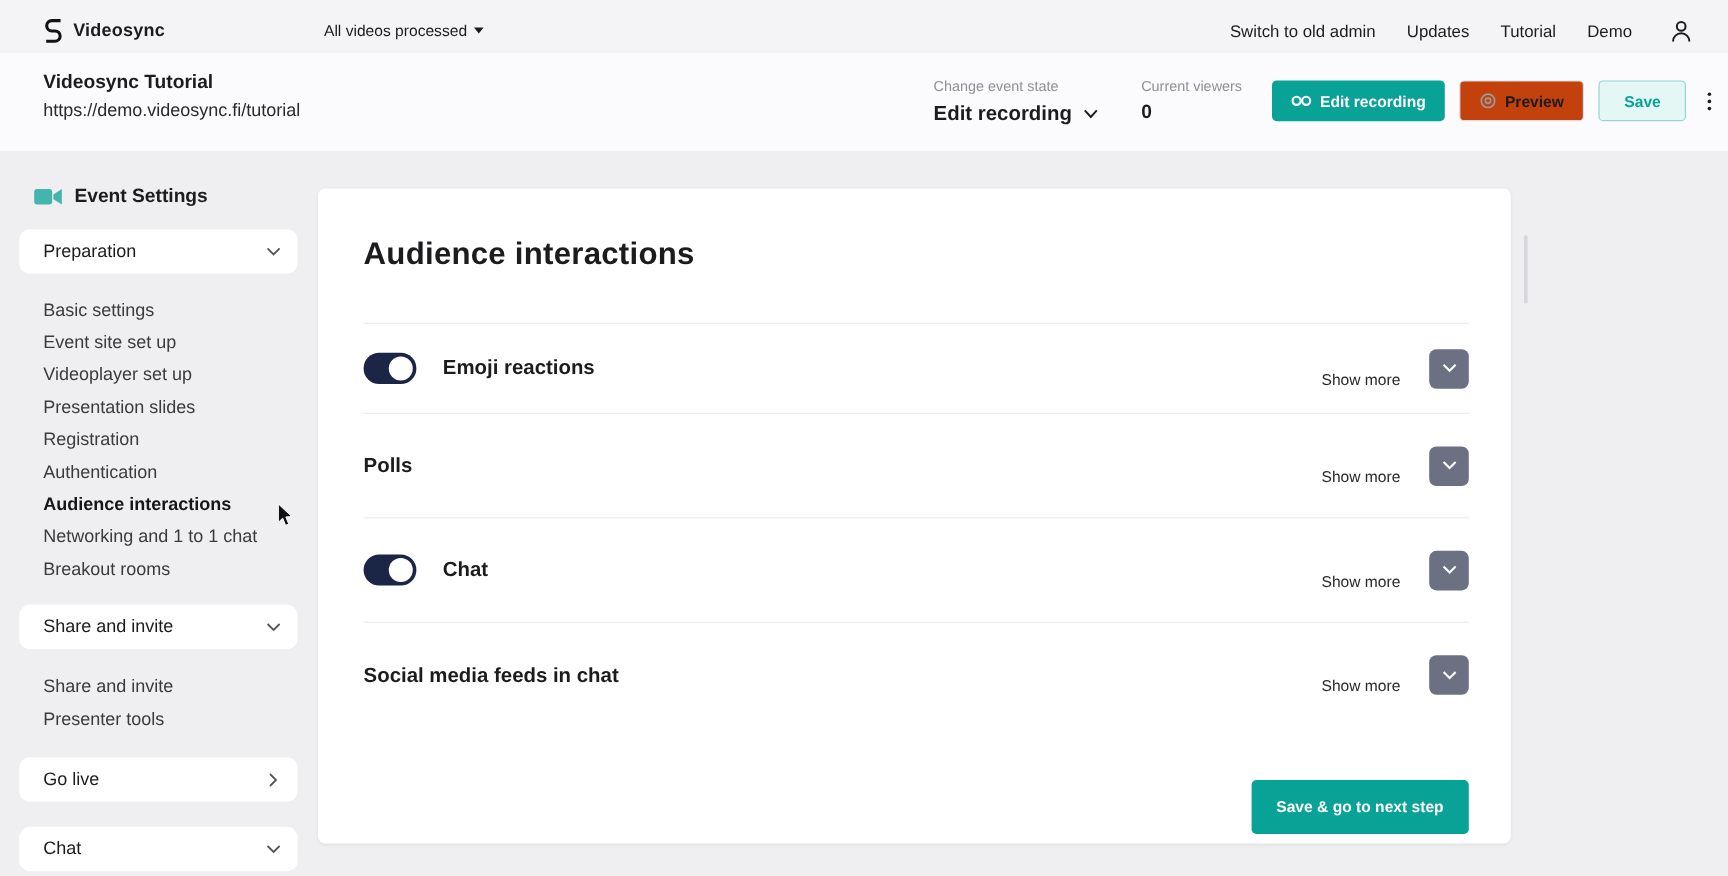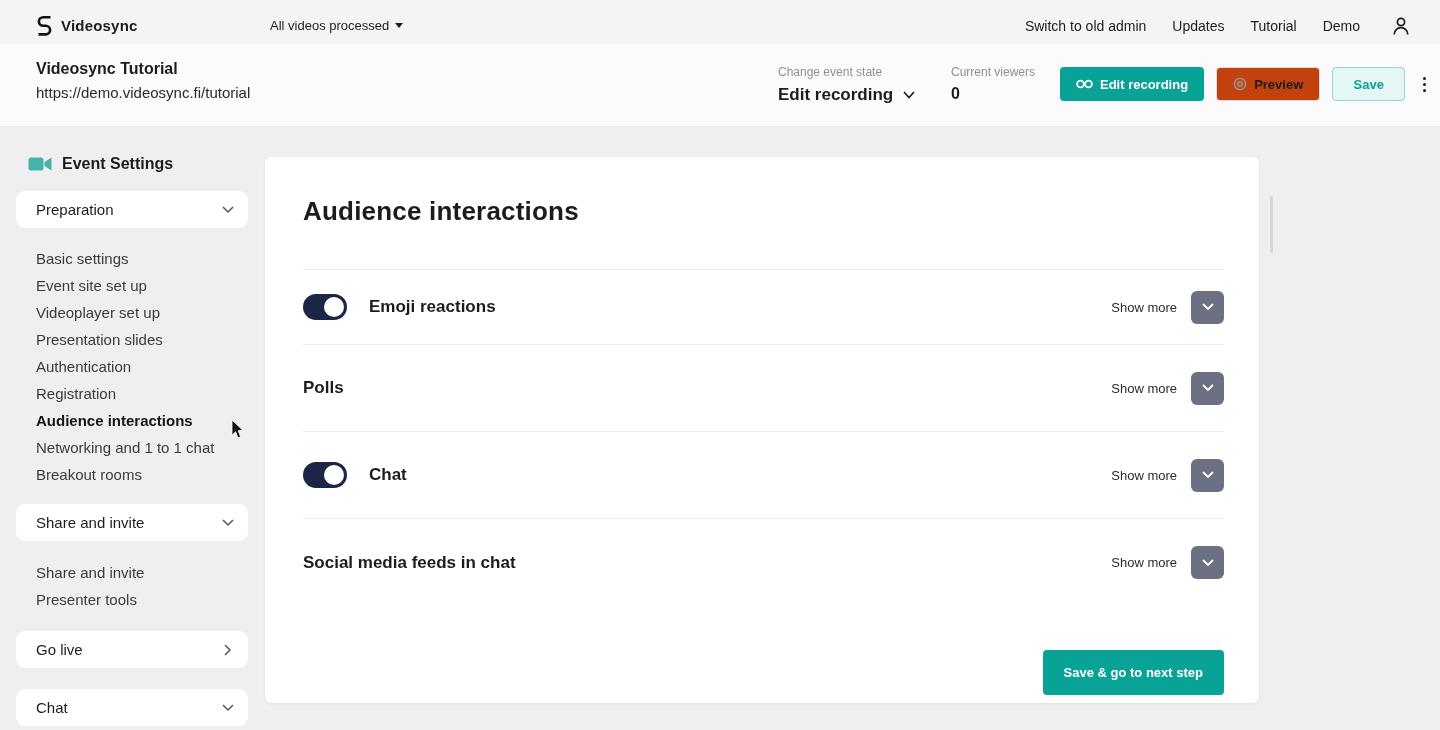--- a/index.html
+++ b/index.html
@@ -62,21 +62,21 @@
   .head-block { border-bottom:1px solid #ececee; height:113px; }
   .row { display:flex; align-items:center; }
   .row.r1 { height:75px; border-bottom:1px solid #ececee; }
   .row.rn { height:87px; border-bottom:1px solid #ececee; }
   .row.rlast { height:87px; }
   .row-label { font-size:17px; font-weight:700; }
   .toggle { width:44px; height:26px; border-radius:14px; background:#1b2647;
     position:relative; margin-right:22px; cursor:pointer; flex:0 0 auto; }
   .toggle .knob { position:absolute; top:3px; right:3px; width:20px; height:20px;
     border-radius:50%; background:#fff; }
-  .row-right { margin-left:auto; display:flex; align-items:center; gap:14px; }
+  .row-right { margin-left:auto; display:flex; align-items:flex-end; gap:24px; }
   .show-more { font-size:13px; color:#2a2a2c; cursor:pointer; }
   .chev-btn { width:33px; height:33px; border-radius:6px; background:#6b7183;
     display:flex; align-items:center; justify-content:center; cursor:pointer; border:0; }
   .save-next-wrap { display:flex; justify-content:flex-end; padding-top:44px; }
   .btn-save-next { background:#09a296; color:#fff; font-size:13px; font-weight:700;
     height:45px; padding:0 21px; border-radius:4px; border:0; cursor:pointer; }
 
   
   .scroll-thumb { position:absolute; left:1270px; top:196px; width:3px; height:57px;
     background:#d7d7db; border-radius:2px; cursor:pointer; }
@@ -181,22 +181,22 @@
     <svg class="chev" viewBox="0 0 12 8">
         <polyline points="1,1 6,6 11,1" fill="none" stroke="#55555a" stroke-width="1.5"></polyline>
       </svg>
   </div>
 
   <div class="sb-list">
     <div class="sb-item">Basic settings</div>
     <div class="sb-item">Event site set up</div>
     <div class="sb-item">Videoplayer set up</div>
     <div class="sb-item">Presentation slides</div>
+    <div class="sb-item">Registration</div>
     <div class="sb-item">Authentication</div>
-    <div class="sb-item">Registration</div>
     <div class="sb-item active">Audience interactions</div>
     <div class="sb-item">Networking and 1 to 1 chat</div>
     <div class="sb-item">Breakout rooms</div>
   </div>
 
   <div class="sb-box">
     <span class="lbl">Share and invite</span>
     <svg class="chev" viewBox="0 0 12 8">
         <polyline points="1,1 6,6 11,1" fill="none" stroke="#55555a" stroke-width="1.5"></polyline>
       </svg>

